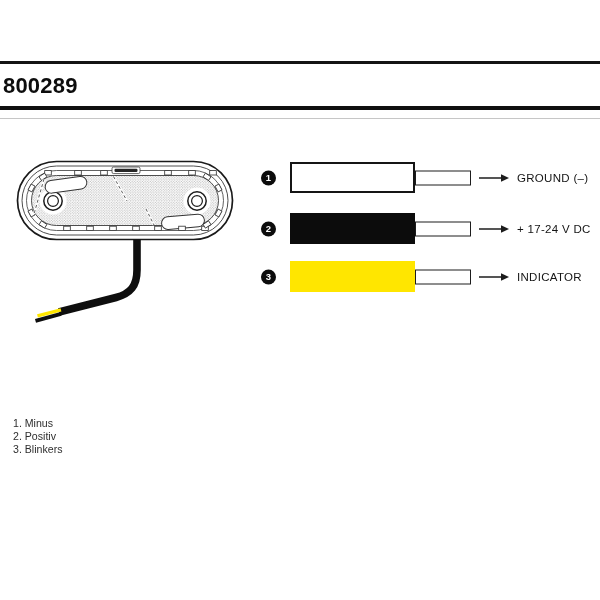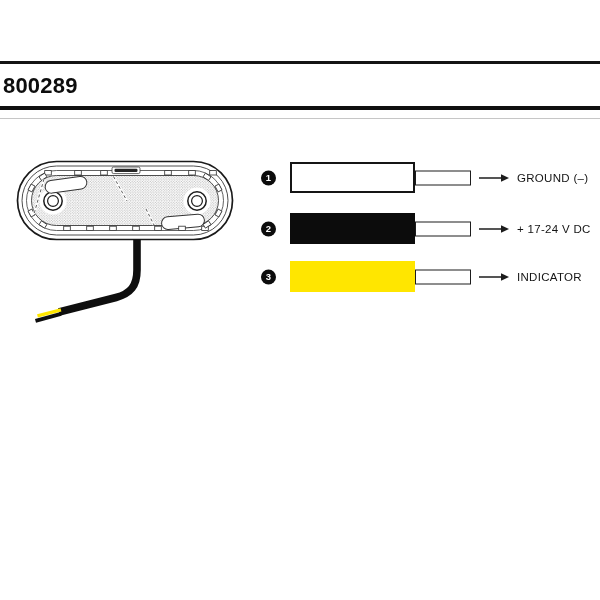--- a/index.html
+++ b/index.html
@@ -154,14 +154,19 @@
     <div class="badge">3</div>
     <div class="terminal"></div>
     <div class="wire-body" style="background-color: rgb(255, 230, 0);"></div>
     <svg class="arrow" width="30" height="9" viewBox="0 0 30 9">
       <line x1="0" y1="4.5" x2="23" y2="4.5" stroke="#1c1c1c" stroke-width="1.5"></line>
       <polygon points="22,0.8 30,4.5 22,8.2" fill="#1c1c1c"></polygon>
     </svg>
     <div class="wire-label">INDICATOR</div>
   </div>
 
+  <div class="legend">
+    <div class="legend-item">1. Minus</div>
+    <div class="legend-item">2. Positiv</div>
+    <div class="legend-item">3. Blinkers</div>
+  </div>
 
 </div>
 
 </body></html>

